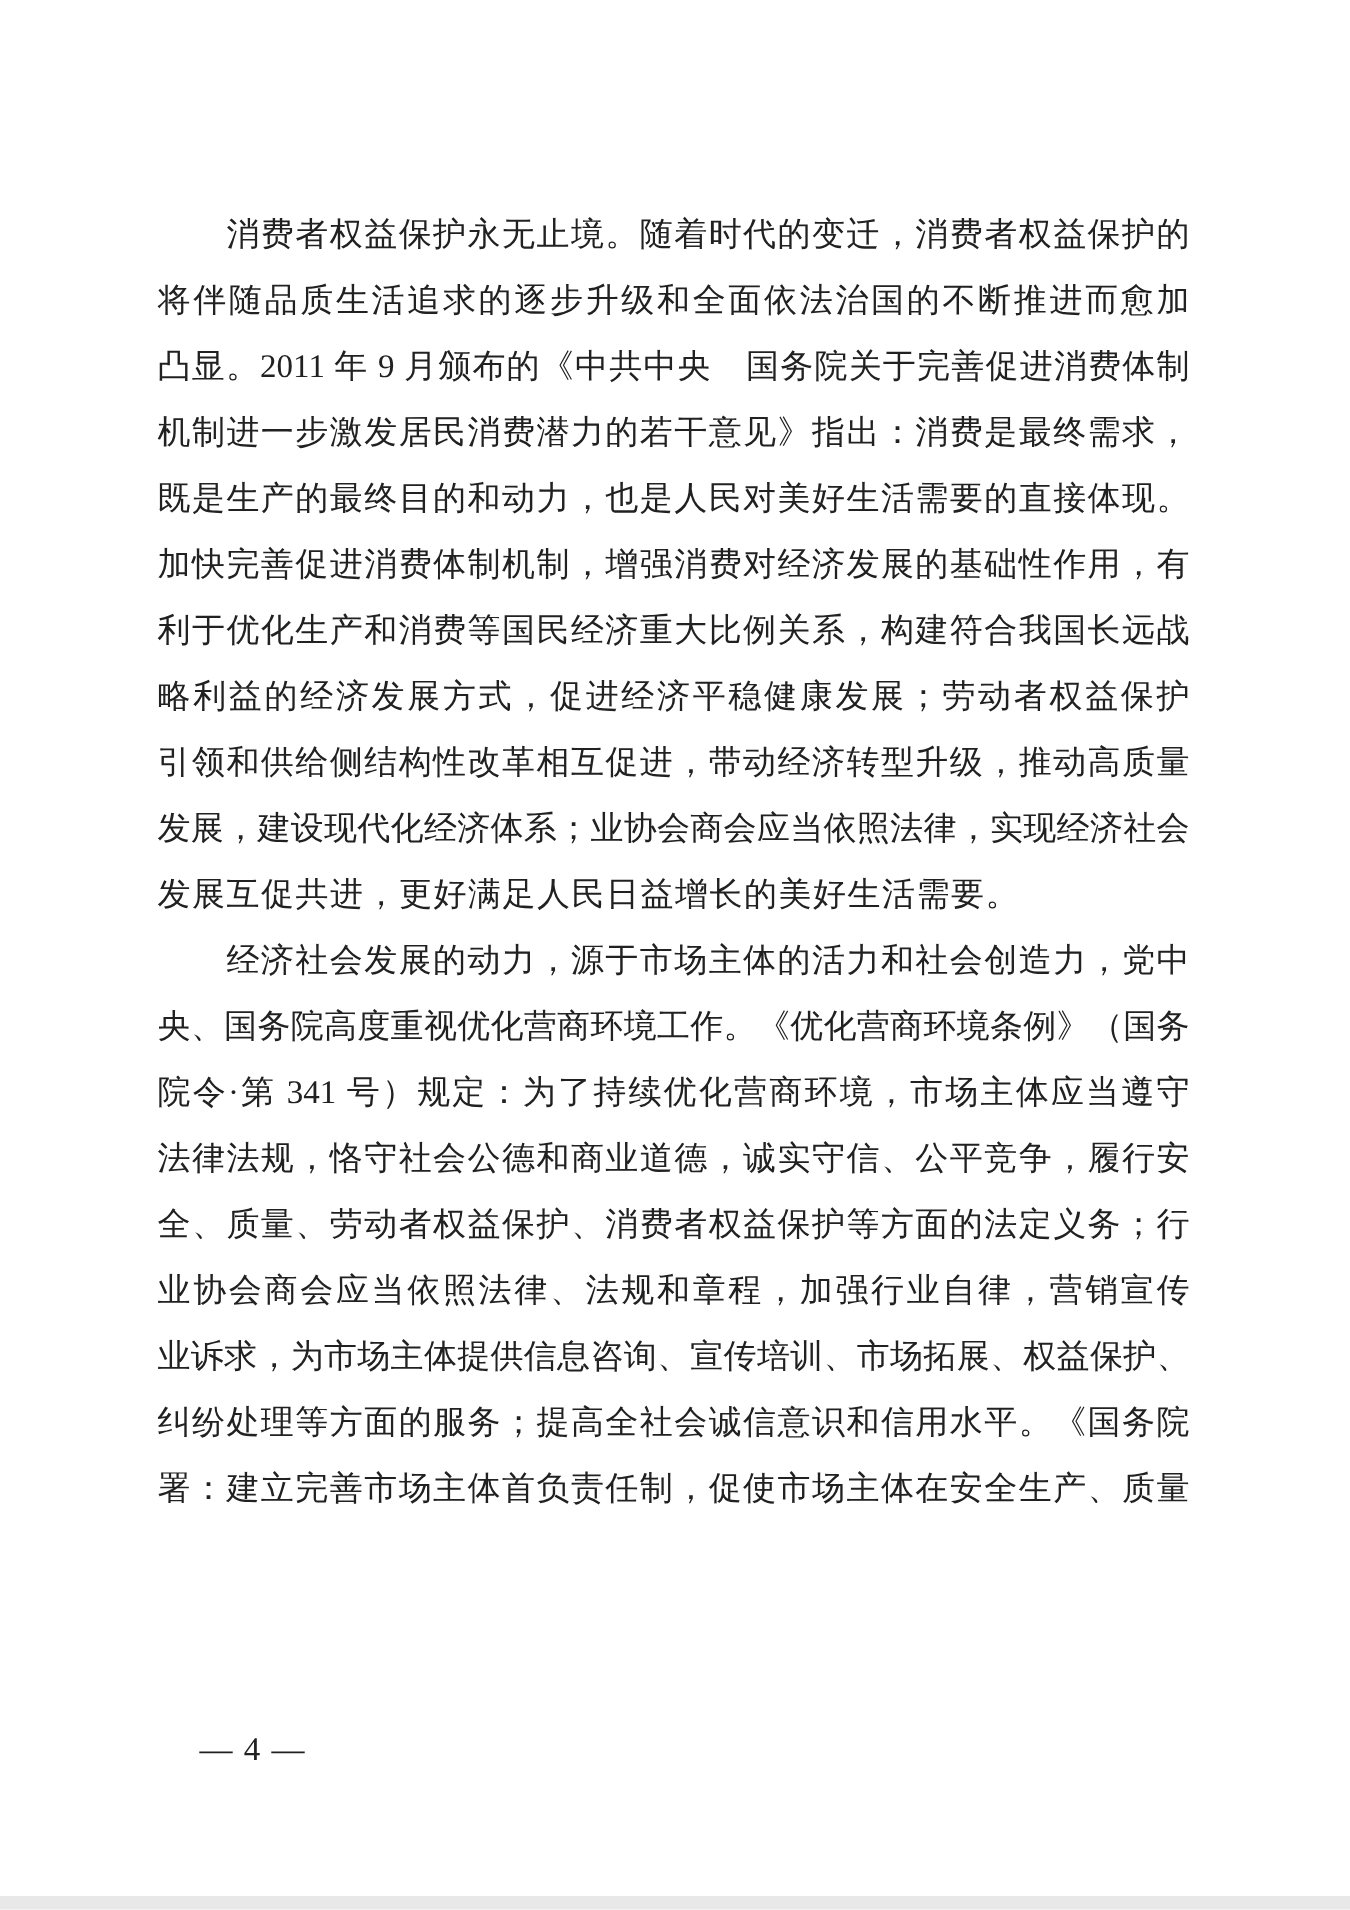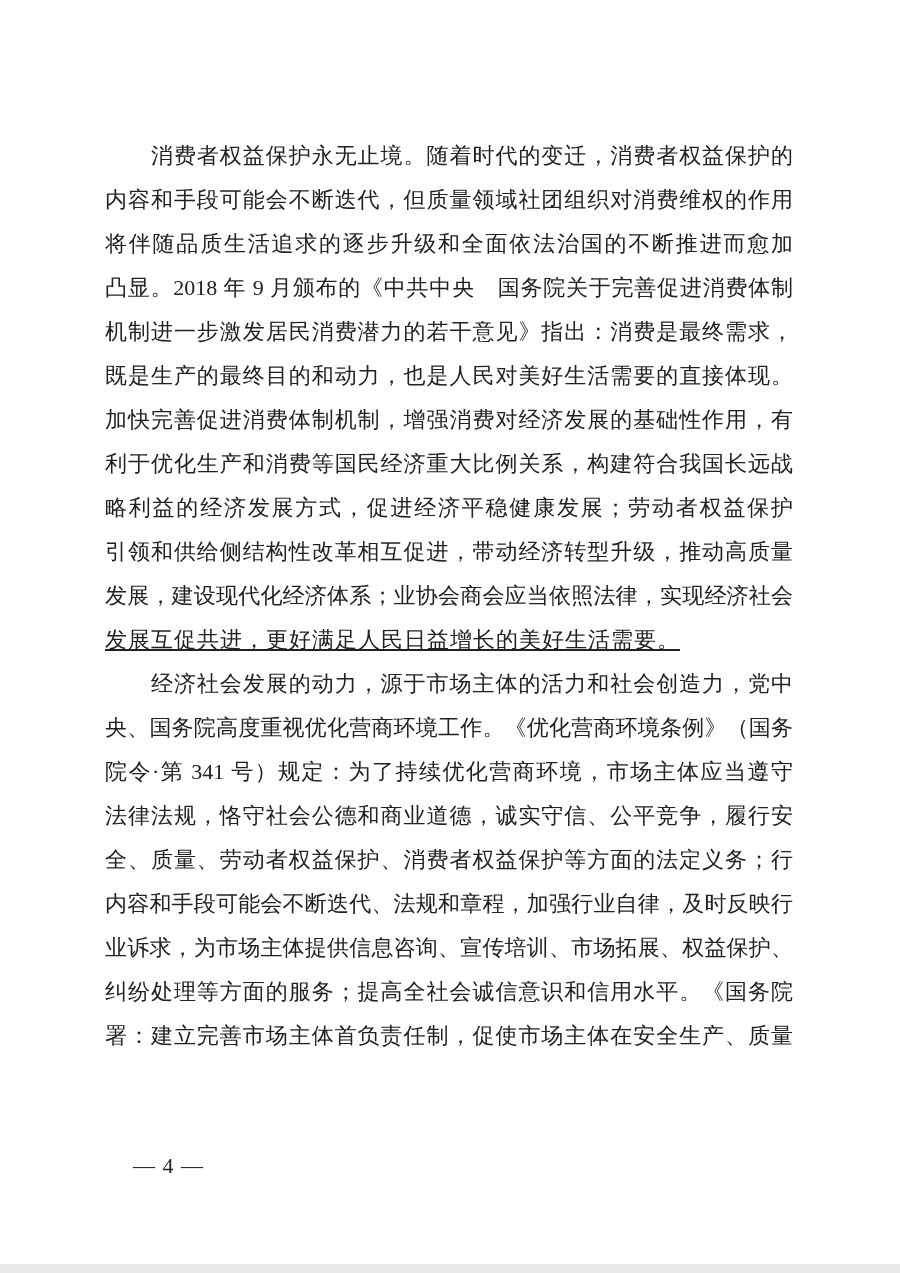--- a/index.html
+++ b/index.html
@@ -28,53 +28,51 @@
     font-size: 22px;
     color: #212121;
     text-align: justify;
     text-align-last: justify;
     overflow: hidden;
   }
   .line.no-justify {
     text-align: left;
     text-align-last: left;
     letter-spacing: 1px;
-    text-decoration: underline;
   }
   .page-number {
     position: absolute;
     left: 133px;
     top: 1154px;
     font-size: 22px;
     line-height: 24px;
     color: #212121;
     letter-spacing: 1px;
   }
 </style>
 </head>
 <body>
 
 <div class="page">
   <div class="text-block">
       <div class="line">　　消费者权益保护永无止境。随着时代的变迁，消费者权益保护的</div>
-      <div class="line">内容和手段可能会不断迭代，但质量领域社团组织对消费维权的作用</div>
       <div class="line">将伴随品质生活追求的逐步升级和全面依法治国的不断推进而愈加</div>
-      <div class="line">凸显。2018 年 9 月颁布的《中共中央　国务院关于完善促进消费体制</div>
+      <div class="line">凸显。2011 年 9 月颁布的《中共中央　国务院关于完善促进消费体制</div>
       <div class="line">机制进一步激发居民消费潜力的若干意见》指出：消费是最终需求，</div>
       <div class="line">既是生产的最终目的和动力，也是人民对美好生活需要的直接体现。</div>
       <div class="line">加快完善促进消费体制机制，增强消费对经济发展的基础性作用，有</div>
       <div class="line">利于优化生产和消费等国民经济重大比例关系，构建符合我国长远战</div>
       <div class="line">略利益的经济发展方式，促进经济平稳健康发展；劳动者权益保护</div>
       <div class="line">引领和供给侧结构性改革相互促进，带动经济转型升级，推动高质量</div>
       <div class="line">发展，建设现代化经济体系；业协会商会应当依照法律，实现经济社会</div>
       <div class="line no-justify">发展互促共进，更好满足人民日益增长的美好生活需要。</div>
       <div class="line">　　经济社会发展的动力，源于市场主体的活力和社会创造力，党中</div>
       <div class="line">央、国务院高度重视优化营商环境工作。《优化营商环境条例》（国务</div>
       <div class="line">院令·第 341 号）规定：为了持续优化营商环境，市场主体应当遵守</div>
       <div class="line">法律法规，恪守社会公德和商业道德，诚实守信、公平竞争，履行安</div>
       <div class="line">全、质量、劳动者权益保护、消费者权益保护等方面的法定义务；行</div>
-      <div class="line">内容和手段可能会不断迭代、法规和章程，加强行业自律，及时反映行</div>
+      <div class="line">业协会商会应当依照法律、法规和章程，加强行业自律，营销宣传</div>
       <div class="line">业诉求，为市场主体提供信息咨询、宣传培训、市场拓展、权益保护、</div>
       <div class="line">纠纷处理等方面的服务；提高全社会诚信意识和信用水平。《国务院</div>
       <div class="line">署：建立完善市场主体首负责任制，促使市场主体在安全生产、质量</div>
     </div>
   <div class="page-number">— 4 —</div>
 </div>
 
 </body></html>

